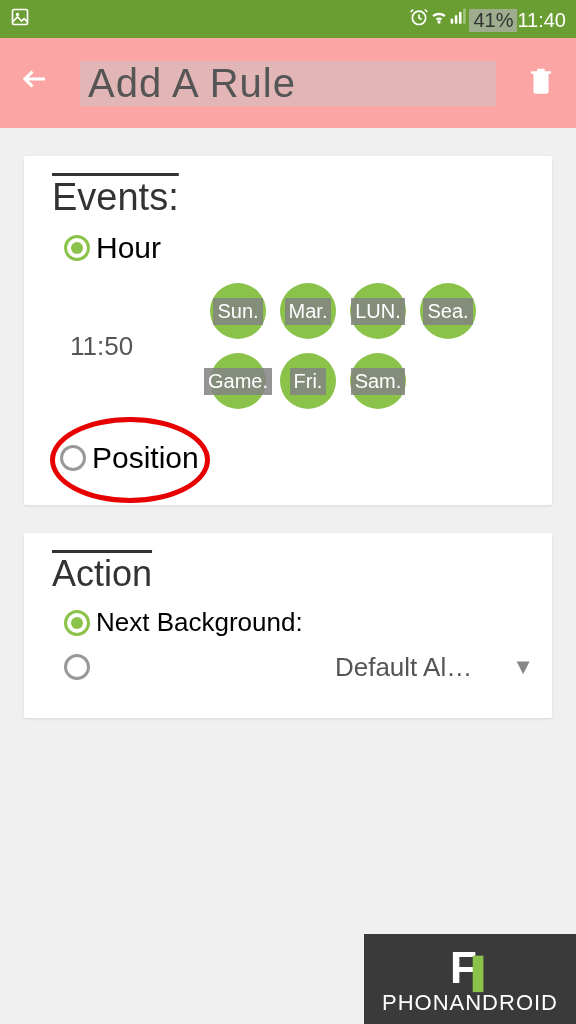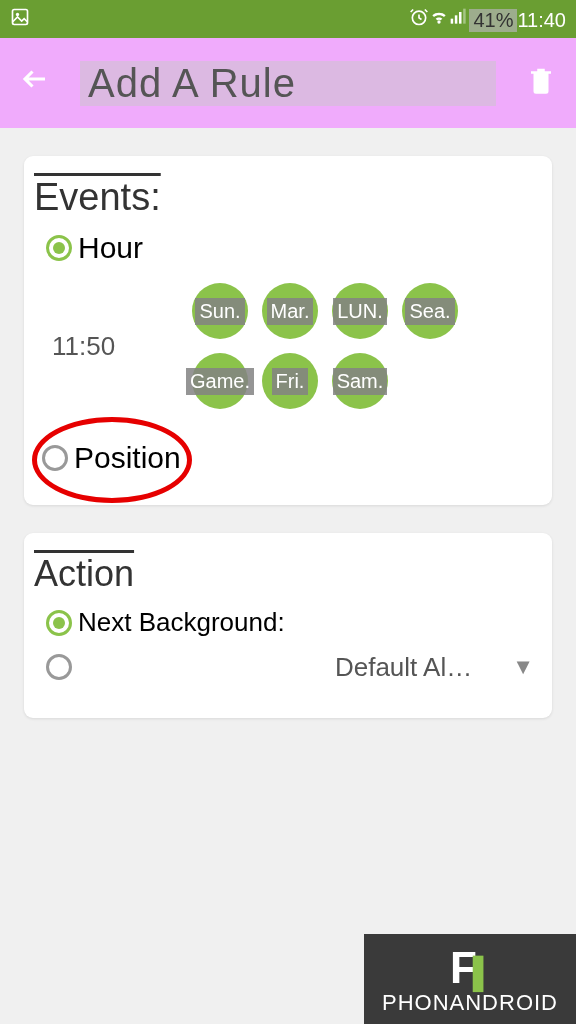--- a/index.html
+++ b/index.html
@@ -19,43 +19,43 @@
   justify-content: space-between;
   padding: 0 10px;
   color: #fff;
   font-size: 20px;
 }
 .statusbar-left { display: flex; align-items: center; gap: 6px; }
 .statusbar-right { display: flex; align-items: flex-end; }
 .statusbar .bat { background: rgba(180,180,180,0.7); padding: 0 4px; color: #333; }
 .appbar {
   height: 90px;
-  background: #f0abfc;
+  background: #fca5a5;
   display: flex;
   align-items: center;
   padding: 0 20px;
   gap: 30px;
 }
 .back-icon { color: #fff; font-size: 32px; cursor: pointer; }
 .appbar-title {
   flex: 1;
   color: #555;
   font-size: 40px;
   font-weight: 400;
   background: rgba(200,200,200,0.5);
   padding: 0 8px;
   letter-spacing: 1px;
 }
 .trash-icon { font-size: 30px; cursor: pointer; }
 .card {
   background: #fff;
   margin: 28px 24px 0 24px;
-  border-radius: 9px;
+  border-radius: 2px;
   box-shadow: 0 1px 3px rgba(0,0,0,0.1);
-  padding: 20px 18px 30px 10px;
+  padding: 20px 18px 30px 28px;
 }
 .card-title {
   font-size: 38px;
   color: #333;
   margin-bottom: 12px;
   text-decoration: overline;
 }
 .radio-row {
   display: flex;
   align-items: center;

